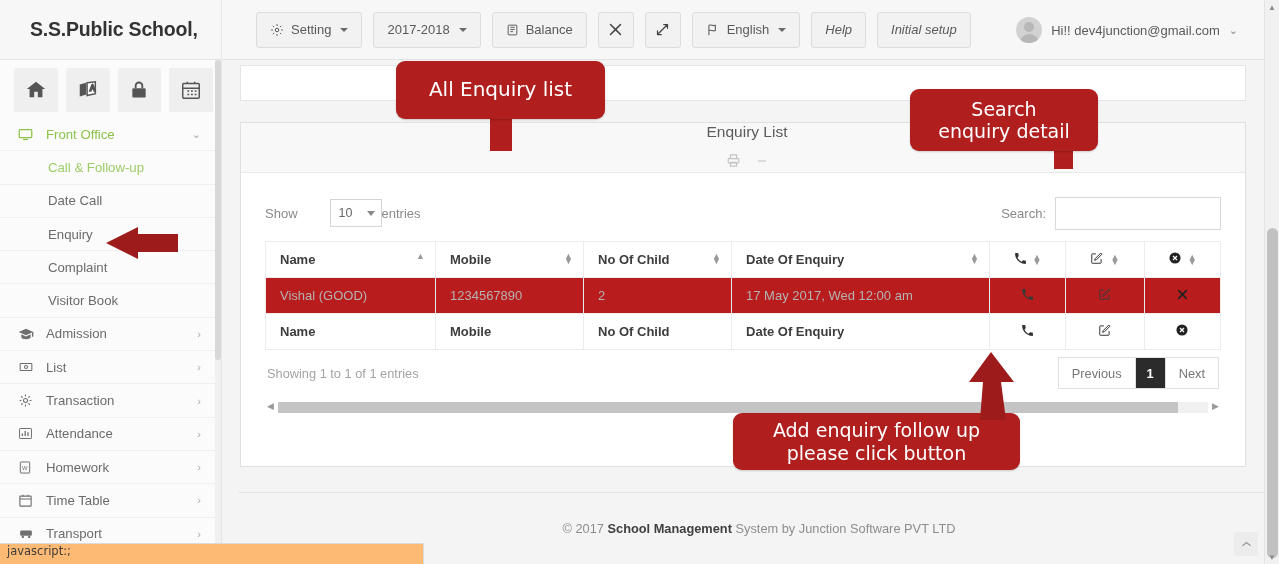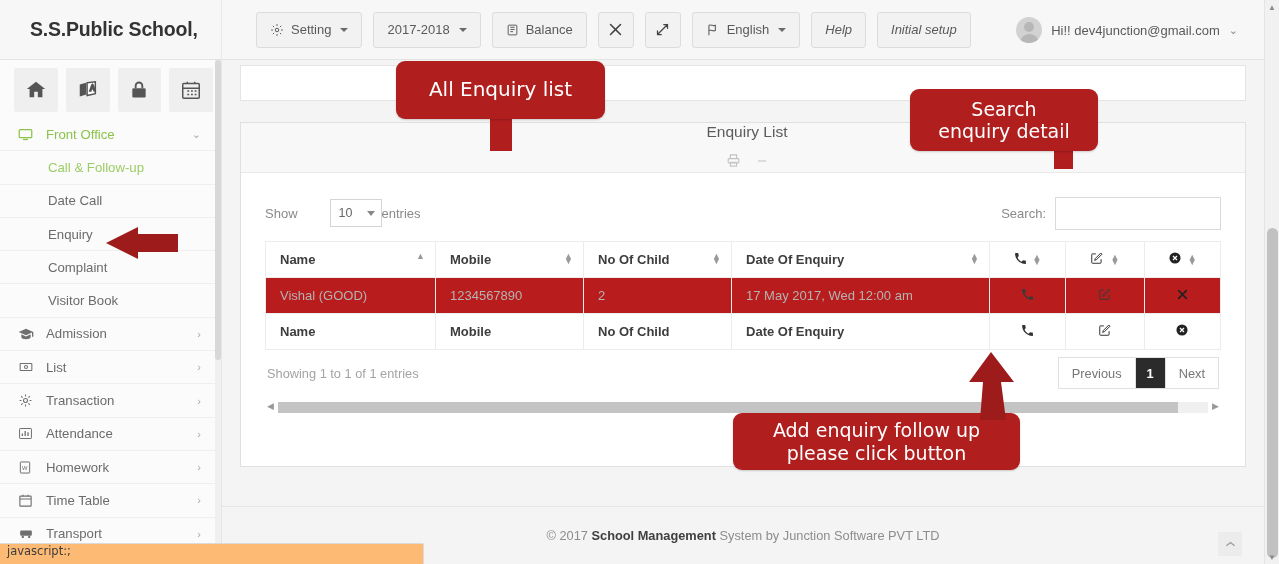--- a/index.html
+++ b/index.html
@@ -172,21 +172,21 @@
   .pager div:last-child { border-right:none; }
   .pager div.cur { background:#2b2b2b; color:#fff; font-weight:bold; padding:0 11px; }
 
   .hscroll { position:relative; margin: 4px 0 0 0; height: 14px; }
   .hscroll .track { position:absolute; left:13px; right:13px; top:2px; height:11px; background:#f0f0f0; }
   .hscroll .thumb { position:absolute; left:13px; top:2px; width: 900px; height:11px; background:#c4c4c4; }
   .hscroll .la, .hscroll .ra { position:absolute; top:1px; font-size:9px; color:#999; }
   .hscroll .la { left:2px; } .hscroll .ra { right:2px; }
 
   .footer {
-    position:absolute; bottom:0; left:0; width:1042px; height: 58px;
+    position:absolute; bottom:0; left:16px; width:1042px; height: 72px;
     background:#f4f4f4; border-top:1px solid #e6e6e6;
     display:flex; align-items:center; justify-content:center;
     font-size:12.8px; color:#8d8d8d;
   }
   .footer b { color:#3f3f3f; }
   .gotop {
     position:absolute; right: 22px; bottom: 8px; width:24px; height:24px;
     background:#ececec; display:flex; align-items:center; justify-content:center;
     color:#999; font-size:11px; cursor:pointer;
   }

